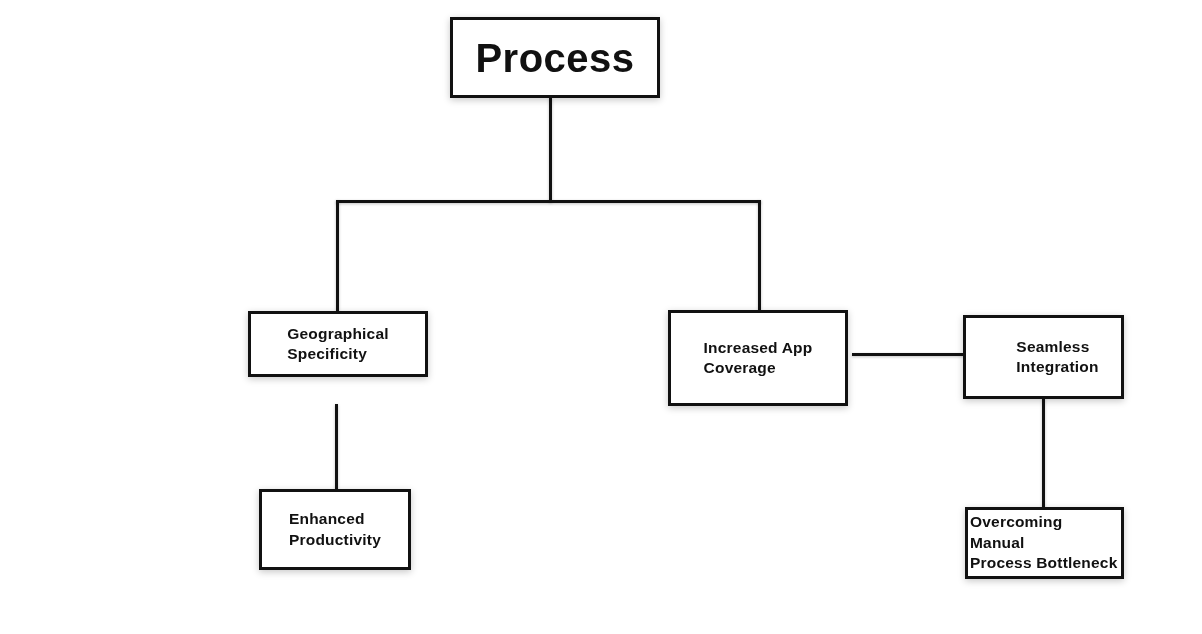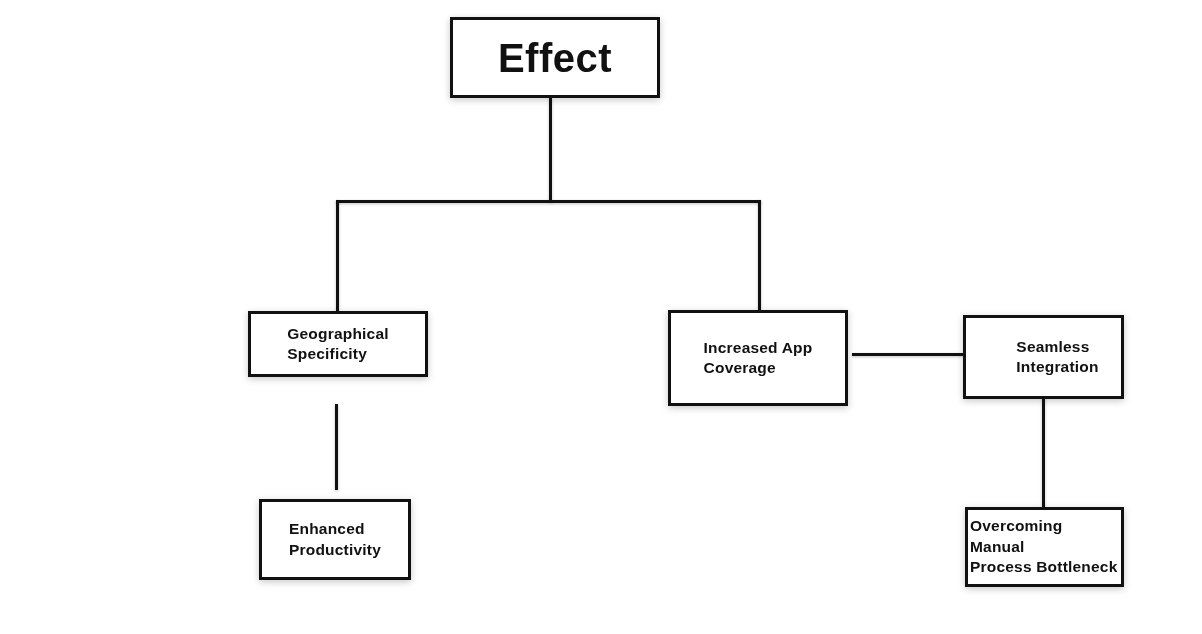--- a/index.html
+++ b/index.html
@@ -38,22 +38,22 @@
     line-height: 1;
     text-align: center;
     letter-spacing: 0.5px;
   }
   .node-child .label { font-size: 15.5px; }
 
   #node-effect       { left: 450px; top: 17px;  width: 210px; height: 81px; }
   #node-geographical { left: 248px; top: 311px; width: 180px; height: 66px; }
   #node-increased    { left: 668px; top: 310px; width: 180px; height: 96px; }
   #node-seamless     { left: 963px; top: 315px; width: 161px; height: 84px; padding-left: 28px; }
-  #node-enhanced     { left: 259px; top: 499px; width: 152px; height: 81px; }
-  #node-overcoming   { left: 965px; top: 507px; width: 159px; height: 80px; padding: 2px 2px; }
+  #node-enhanced     { left: 259px; top: 489px; width: 152px; height: 81px; }
+  #node-overcoming   { left: 965px; top: 507px; width: 159px; height: 72px; padding: 2px 2px; }
 
   
   .edge {
     position: absolute;
     background: #111111;
     box-shadow: 0 1px 3px rgba(0,0,0,0.25);
   }
   #edge-effect-stem      { left: 549px;  top: 97px;  width: 3px;   height: 105px; }
   #edge-branch-bar       { left: 336px;  top: 200px; width: 425px; height: 3px;   }
   #edge-drop-left        { left: 336px;  top: 200px; width: 3px;   height: 111px; }
@@ -69,21 +69,21 @@
 
   <div class="edge" id="edge-effect-stem"></div>
   <div class="edge" id="edge-branch-bar"></div>
   <div class="edge" id="edge-drop-left"></div>
   <div class="edge" id="edge-drop-right"></div>
   <div class="edge" id="edge-geo-enhanced"></div>
   <div class="edge" id="edge-increased-seam"></div>
   <div class="edge" id="edge-seam-overcoming"></div>
 
   <div class="node node-root" id="node-effect">
-    <span class="label">Effect</span>
+    <span class="label">Process</span>
   </div>
 
   <div class="node node-child" id="node-geographical">
     <span class="label">Geographical
 Specificity</span>
   </div>
 
   <div class="node node-child" id="node-increased">
     <span class="label">Increased App
 Coverage</span>

